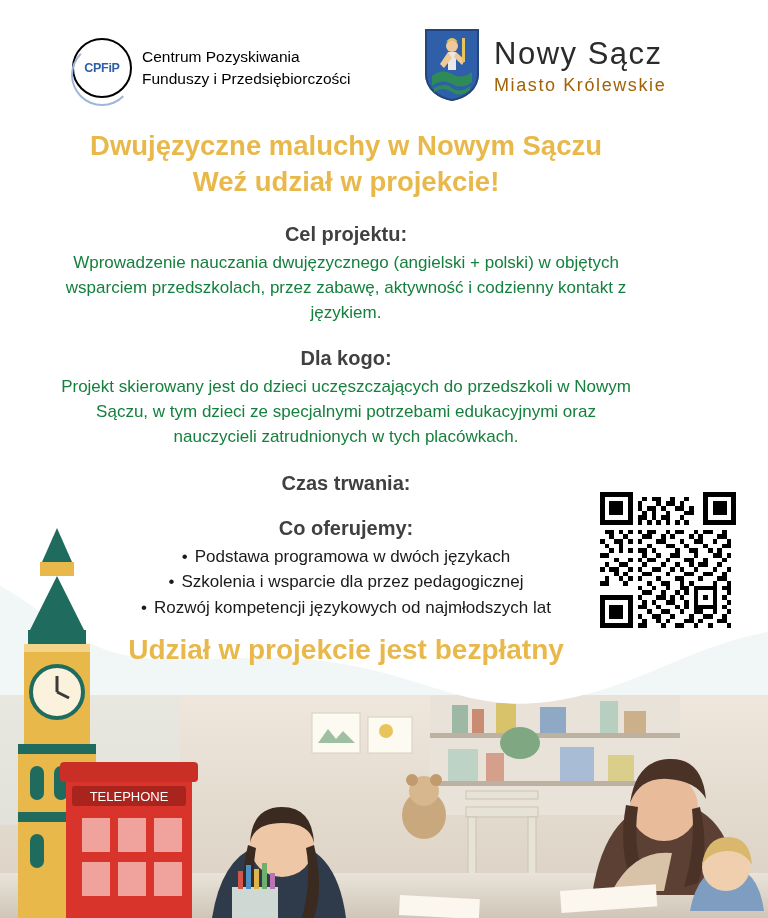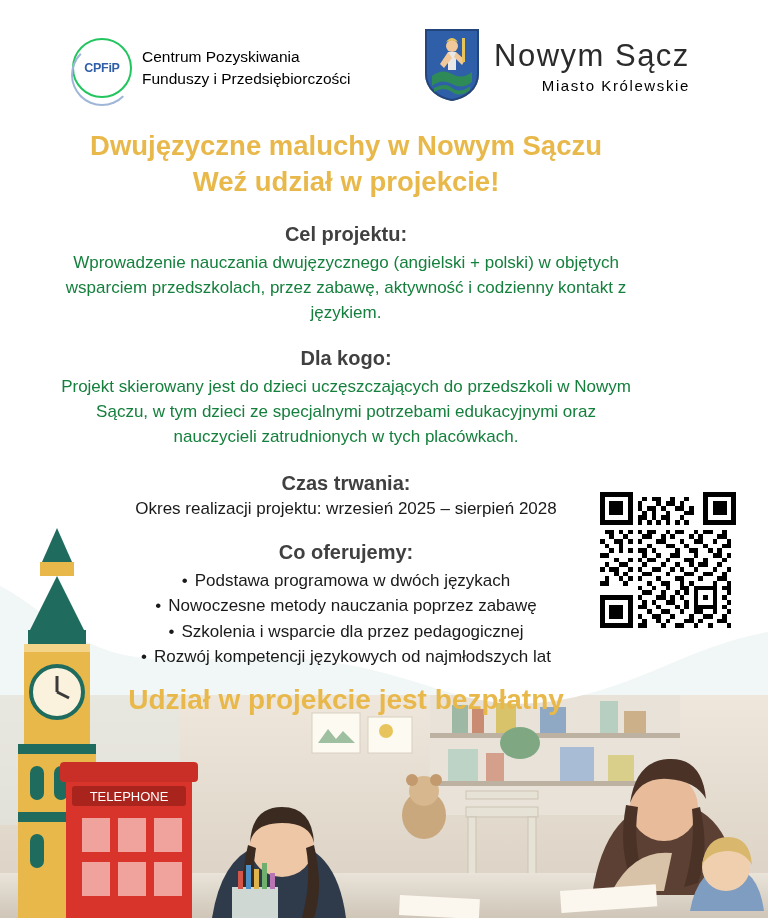--- a/index.html
+++ b/index.html
@@ -69,21 +69,21 @@
     left: 72px;
     top: 38px;
     display: flex;
     align-items: center;
     gap: 10px;
   }
   .cpfip-mark {
     width: 60px;
     height: 60px;
     border-radius: 50%;
-    border: 2px solid #22c55e;
+    border: 2px solid #000000;
     display: flex;
     align-items: center;
     justify-content: center;
     box-sizing: border-box;
     position: relative;
     background: #ffffff;
   }
   .cpfip-mark::after {
     content: "";
     position: absolute;
@@ -128,24 +128,23 @@
   .ns-text {
     padding-top: 4px;
   }
   .ns-title {
     font-size: 31px;
     letter-spacing: 1.5px;
     color: #2b2b2b;
     line-height: 1;
   }
   .ns-sub {
-    font-size: 15px;
+    font-size: 18px;
     letter-spacing: 1.6px;
-    color: #000000;
-    text-align: right;
+    color: #a16207;
     margin-top: 6px;
   }
 
   
   .content {
     position: absolute;
     left: 0;
     top: 128px;
     width: 692px;
     z-index: 6;
@@ -408,21 +407,21 @@
           <rect x="24" y="24" width="8" height="18" fill="#e8e8e8"></rect>
           <path d="M24 24 l-8 12 l4 4 l8 -10 z" fill="#f0c89a"></path>
           <path d="M32 24 l9 8 l-3 5 l-8 -8 z" fill="#f0c89a"></path>
           <rect x="38" y="10" width="3" height="24" fill="#e8c45a"></rect>
 
           <path d="M8 48 q10 -8 20 -2 q10 6 20 -2 v10 q-10 8 -20 2 q-10 -6 -20 2 z" fill="#2e8b57"></path>
           <path d="M10 60 q12 -6 18 0 q8 6 18 -2 v4 q-10 8 -18 2 q-8 -6 -18 0 z" fill="#2e8b57"></path>
         </svg>
       </div>
       <div class="ns-text">
-        <div class="ns-title">Nowym Sącz</div>
+        <div class="ns-title">Nowy Sącz</div>
         <div class="ns-sub">Miasto Królewskie</div>
       </div>
     </div>
   </div>
 
   <div class="qr">
     <svg width="136" height="136" viewBox="0 0 29 29" shape-rendering="crispEdges">
       <rect width="29" height="29" fill="#ffffff"></rect>
       <g fill="#000000">
 
@@ -639,31 +638,27 @@
       <p class="section-body">Wprowadzenie nauczania dwujęzycznego (angielski + polski) w objętych wsparciem przedszkolach, przez zabawę, aktywność i codzienny kontakt z językiem.</p>
     </div>
 
     <div class="section">
       <div class="section-heading">Dla kogo:</div>
       <p class="section-body narrow">Projekt skierowany jest do dzieci uczęszczających do przedszkoli w Nowym Sączu, w tym dzieci ze specjalnymi potrzebami edukacyjnymi oraz nauczycieli zatrudnionych w tych placówkach.</p>
     </div>
 
     <div class="section">
       <div class="section-heading">Czas trwania:</div>
-      <p class="duration-line">Okres realizacji projektu: wrzesień 2025 – sierpień 2028</p>
     </div>
 
     <div class="section">
       <div class="section-heading">Co oferujemy:</div>
       <ul class="offer-list">
         <li>
           <span class="bullet">•</span><span>Podstawa programowa w dwóch językach</span>
-        </li>
-        <li>
-          <span class="bullet">•</span><span>Nowoczesne metody nauczania poprzez zabawę</span>
         </li>
         <li>
           <span class="bullet">•</span><span>Szkolenia i wsparcie dla przez pedagogicznej</span>
         </li>
         <li>
           <span class="bullet">•</span><span>Rozwój kompetencji językowych od najmłodszych lat</span>
         </li>
       </ul>
     </div>
 

